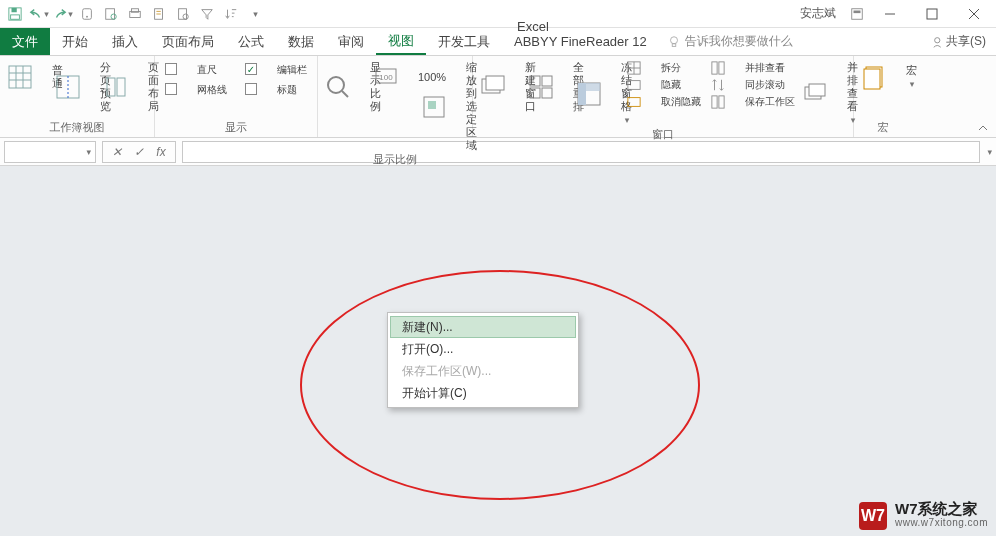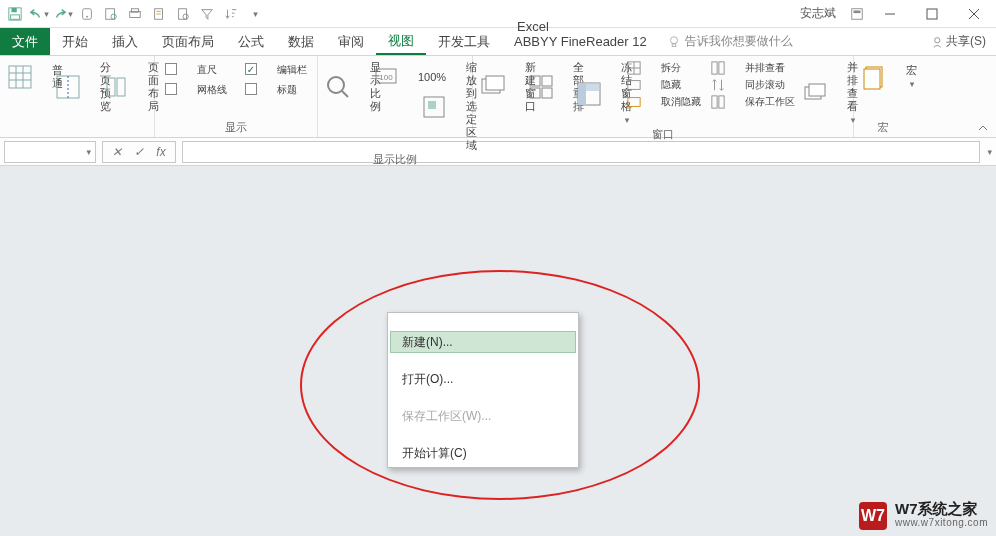--- a/index.html
+++ b/index.html
@@ -43,21 +43,21 @@
   .namebox { width: 92px; height:22px; border:1px solid #c8c8c8; background:#fff; display:flex; align-items:center; padding:0 4px; font-size:12px; }
   .fbar-btns { display:flex; align-items:center; gap:2px; border:1px solid #c8c8c8; height:22px; padding:0 4px;}
   .fbar-btn { width:20px; display:flex; align-items:center; justify-content:center; color:#777; cursor:pointer; font-style:italic;}
   .formula-input { flex:1; height:22px; border:1px solid #c8c8c8; background:#fff; }
 
   
   .sheet { position: absolute; top: 166px; left:0; right:0; bottom:0; background:#e8ebee; }
 
   
   .ctx { position:absolute; left: 387px; top: 312px; width: 192px; background:#fff; border:1px solid #bfbfbf; box-shadow: 2px 3px 6px rgba(0,0,0,0.25); padding:3px 2px; z-index:5;}
-  .ctx-item { height:22px; display:flex; align-items:center; padding:0 12px; font-size:12px; color:#333; cursor:pointer;margin-top:15px;}
+  .ctx-item { height:22px; display:flex; align-items:center; padding:0 12px; font-size:12px; color:#333; cursor:pointer;}
   .ctx-item.hover { background:#cfe6d5; border:1px solid #9cc9ab; padding:0 11px;}
   .ctx-item.disabled { color:#a9a9a9; cursor:default;}
 
   
   .ellipse { position:absolute; left:300px; top:270px; width:400px; height:230px; border:2px solid #d22; border-radius:50%; z-index:4; pointer-events:none;}
 
   
   .watermark { position:absolute; right:8px; bottom:6px; display:flex; align-items:center; gap:8px; z-index:10;}
   .wm-logo { width:28px; height:28px; background:#b91c1c; border-radius:4px; color:#fff; font-weight:bold; font-size:16px; display:flex; align-items:center; justify-content:center;}
   .wm-text { display:flex; flex-direction:column; line-height:14px;}
@@ -224,20 +224,21 @@
       <div class="bigbtn">
           <div class="icon">
             <svg width="28" height="28" viewBox="0 0 28 28">
               <rect x="5" y="5" width="8" height="18" fill="none" stroke="#8aa"></rect>
               <rect x="15" y="5" width="8" height="18" fill="none" stroke="#8aa"></rect>
             </svg>
           </div>
           <div class="label">页面布局</div>
         </div>
     </div>
+    <div class="group-label">工作簿视图</div>
   </div>
 
   <div class="group">
     <div class="group-controls" style="gap:10px;">
       <div class="chkcol">
         <label class="chk">
             <span class="box"></span>
             <span>直尺</span>
           </label>
         <label class="chk">

